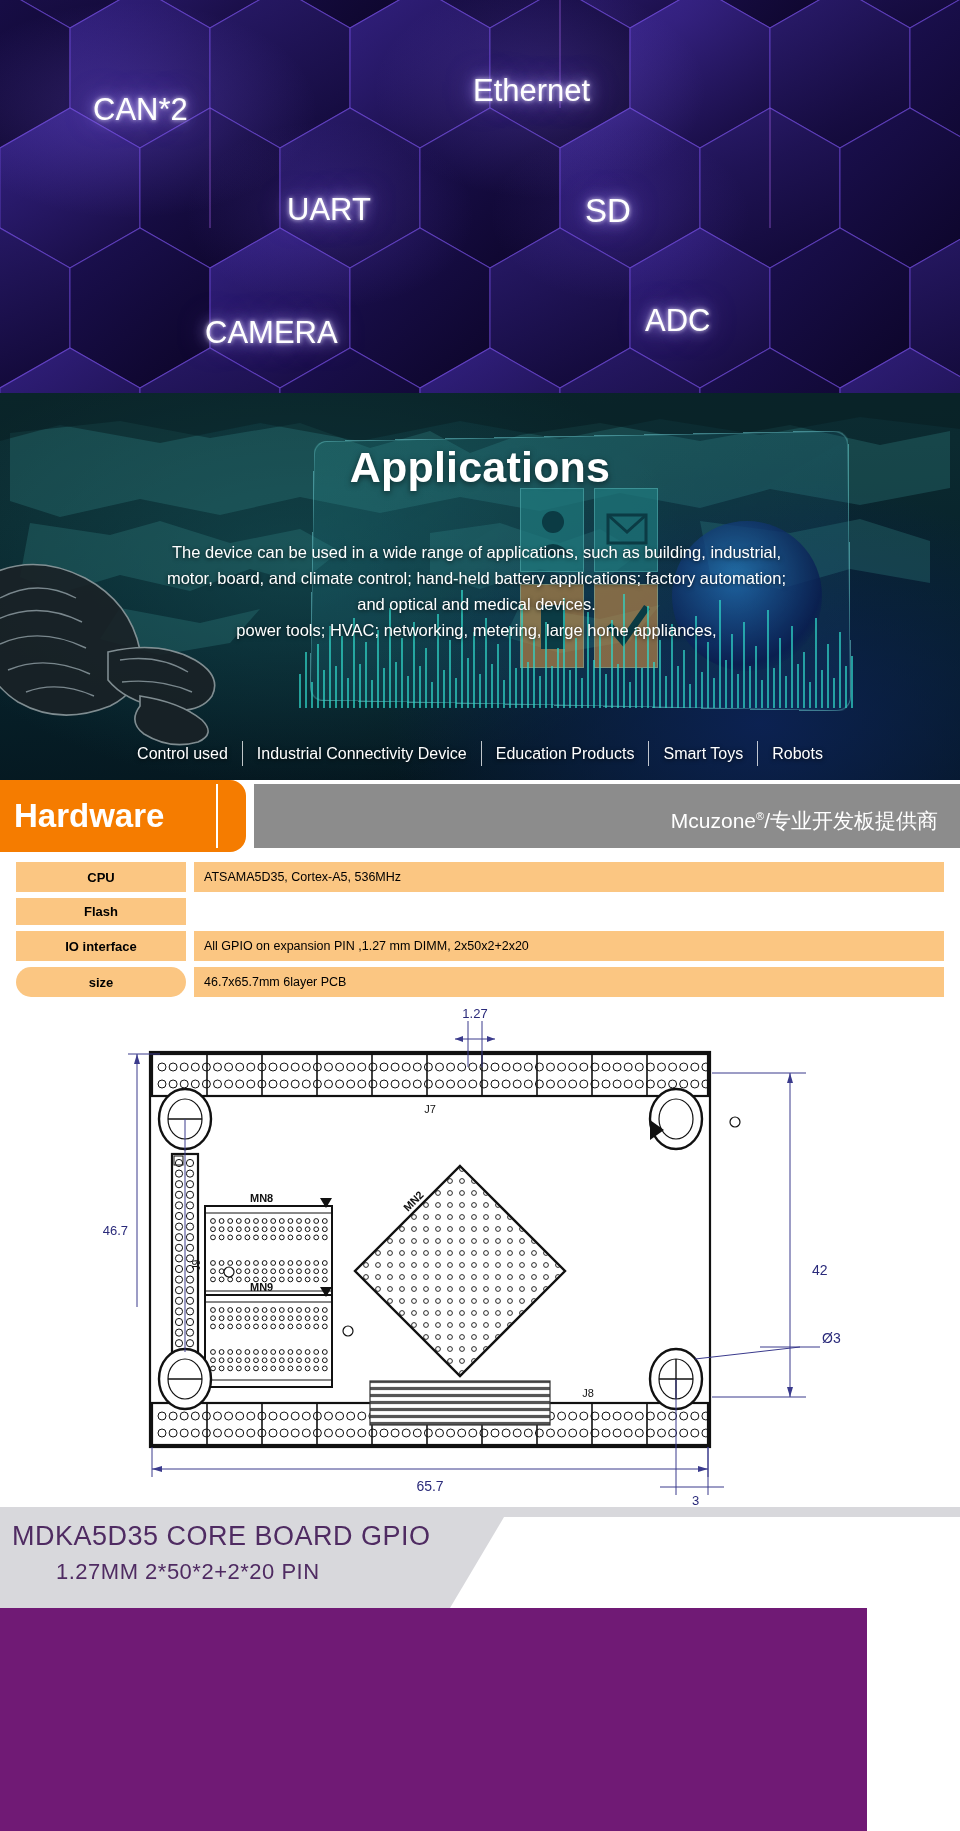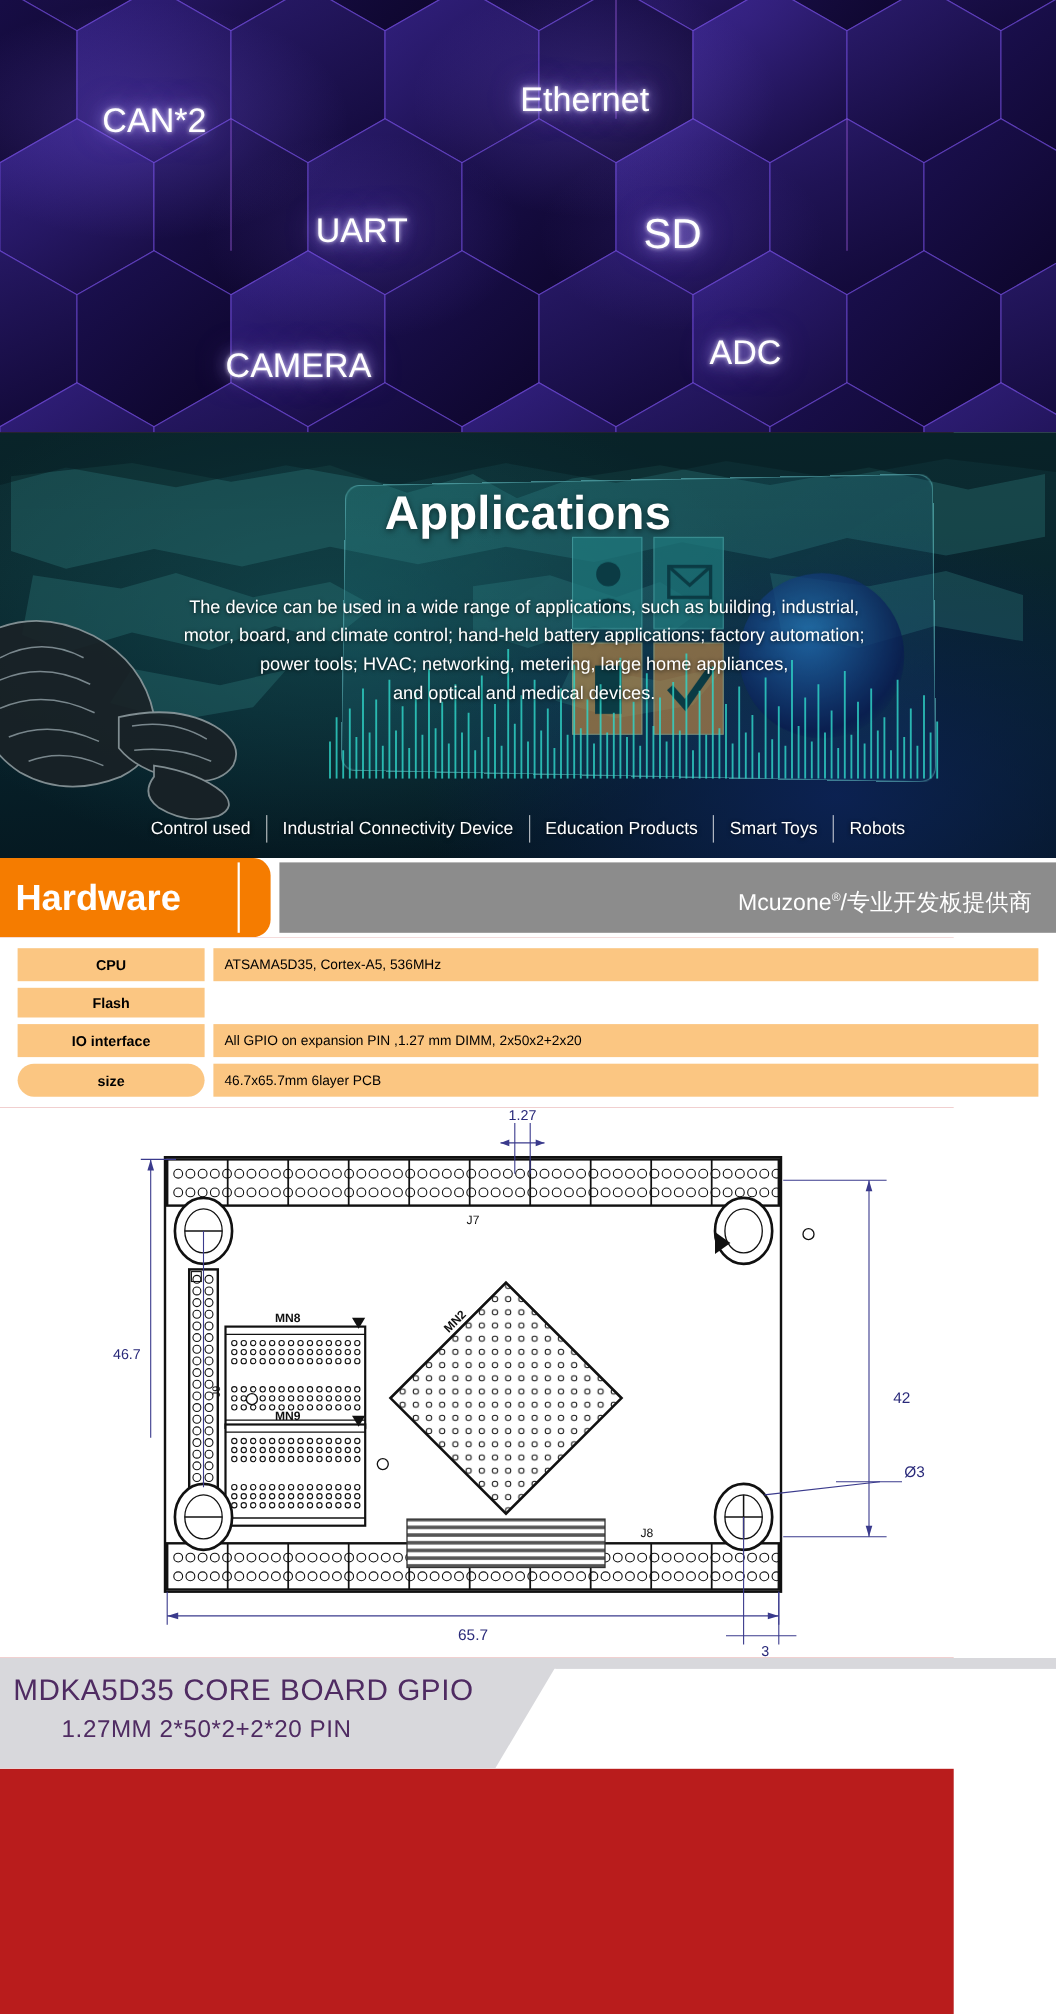--- a/index.html
+++ b/index.html
@@ -3,21 +3,21 @@
 <meta charset="utf-8">
 <style>
   * { box-sizing: border-box; margin: 0; padding: 0; }
   html, body {
     width: 960px;
     height: 1831px;
     background: #ffffff;
     font-family: "Liberation Sans", sans-serif;
     overflow: hidden;
   }
-  .page { position: relative; width: 867px; height: 1831px; background:#b91c1c; }
+  .page { position: relative; width: 867px; height: 1831px; background:#701a75; }
 
   
   .hero {
     position: relative;
     width: 960px;
     height: 393px;
     overflow: hidden;
     background:
       radial-gradient(ellipse 300px 220px at 680px 20px, rgba(92,58,190,0.60), rgba(0,0,0,0) 70%),
       radial-gradient(ellipse 340px 260px at 170px 130px, rgba(64,44,160,0.45), rgba(0,0,0,0) 70%),
@@ -224,21 +224,21 @@
           <path d="M210,108 L210,228"></path>
           <path d="M770,108 L770,228"></path>
         </g>
       </svg>
     </div>
     <div class="hero-glow"></div>
     <div id="hero-labels">
         <div class="hero-label" style="left: 93px; top: 92px; font-size: 31px;">CAN*2</div>
         <div class="hero-label" style="left: 473px; top: 73px; font-size: 31px; text-align: right;">Ethernet</div>
         <div class="hero-label" style="left: 287px; top: 192px; font-size: 31px;">UART</div>
-        <div class="hero-label" style="left: 585px; top: 192px; font-size: 38px;">SD</div>
+        <div class="hero-label" style="left: 585px; top: 192px; font-size: 33px;">SD</div>
         <div class="hero-label" style="left: 205px; top: 315px; font-size: 31px;">CAMERA</div>
         <div class="hero-label" style="left: 645px; top: 303px; font-size: 31px;">ADC</div>
       </div>
   </section>
 
   <section class="apps">
     <div class="apps-world">
       <svg width="960" height="387" viewBox="0 0 960 387" preserveAspectRatio="none">
         <g fill="#2f7d7d" fill-opacity="0.55">
           <path d="M10,40 L120,28 L210,45 L300,30 L370,55 L430,38 L470,60 L520,42 L600,30 L700,48 L790,32 L880,52 L950,38 L950,95 L860,112 L770,96 L700,115 L620,100 L540,118 L460,104 L380,120 L300,104 L220,122 L140,106 L60,124 L10,108 Z"></path>
@@ -399,22 +399,22 @@
             <path d="M846,130 L846,88"></path>
             <path d="M852,130 L852,78"></path>
         </g>
       </svg>
     </div>
 
     <div class="apps-title">Applications</div>
     <div class="apps-body" id="apps-body">
         <div>The device can be used in a wide range of applications, such as building, industrial,</div>
         <div>motor, board, and climate control; hand-held battery applications; factory automation;</div>
+        <div>and optical and medical devices.</div>
         <div>power tools; HVAC; networking, metering, large home appliances,</div>
-        <div>and optical and medical devices.</div>
       </div>
     <div class="apps-tags" id="apps-tags">
         <div class="tag">Control used</div>
         <div class="sep"></div>
         <div class="tag">Industrial Connectivity Device</div>
         <div class="sep"></div>
         <div class="tag">Education Products</div>
         <div class="sep"></div>
         <div class="tag">Smart Toys</div>
         <div class="sep"></div>

